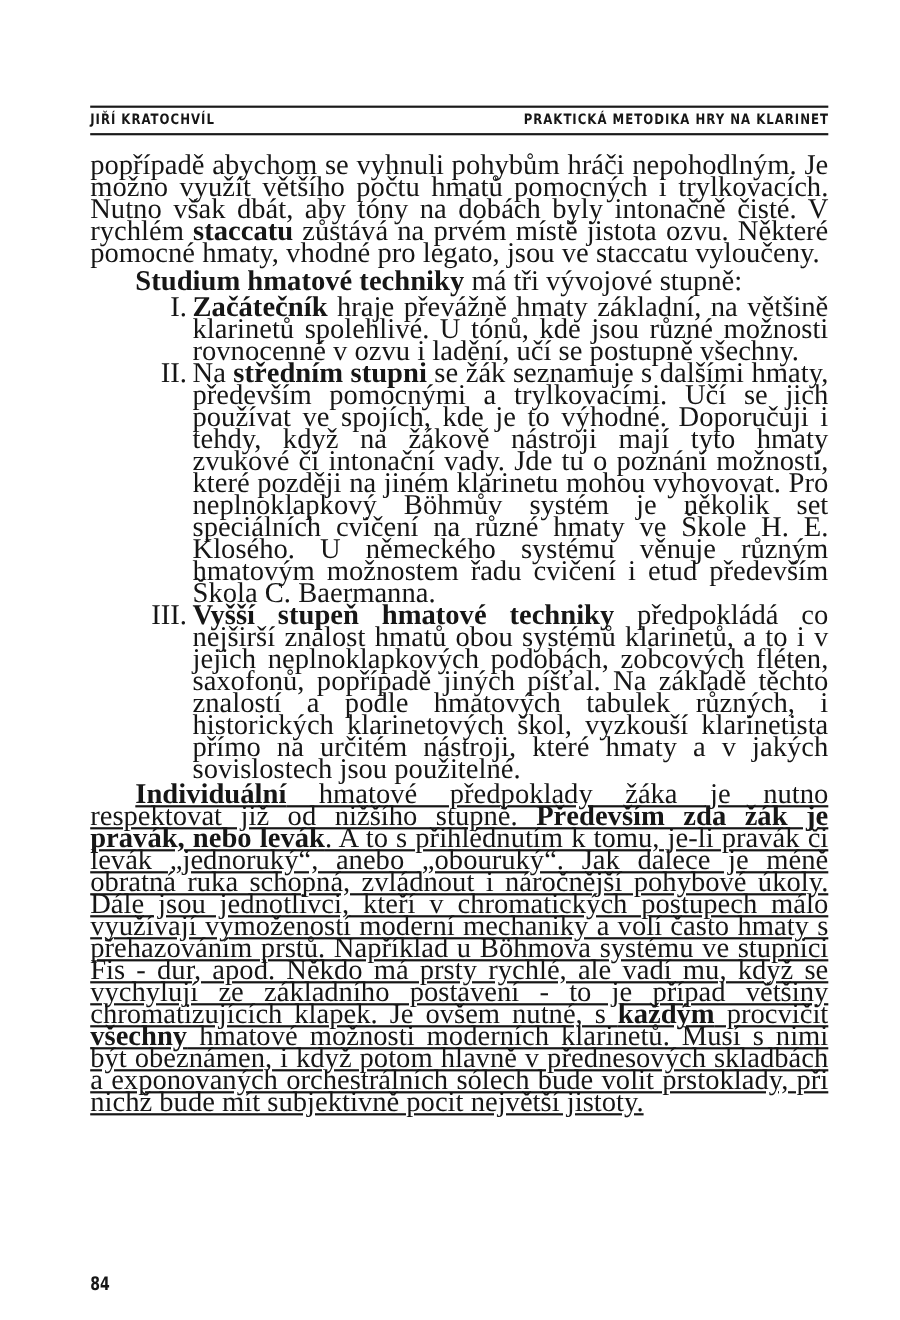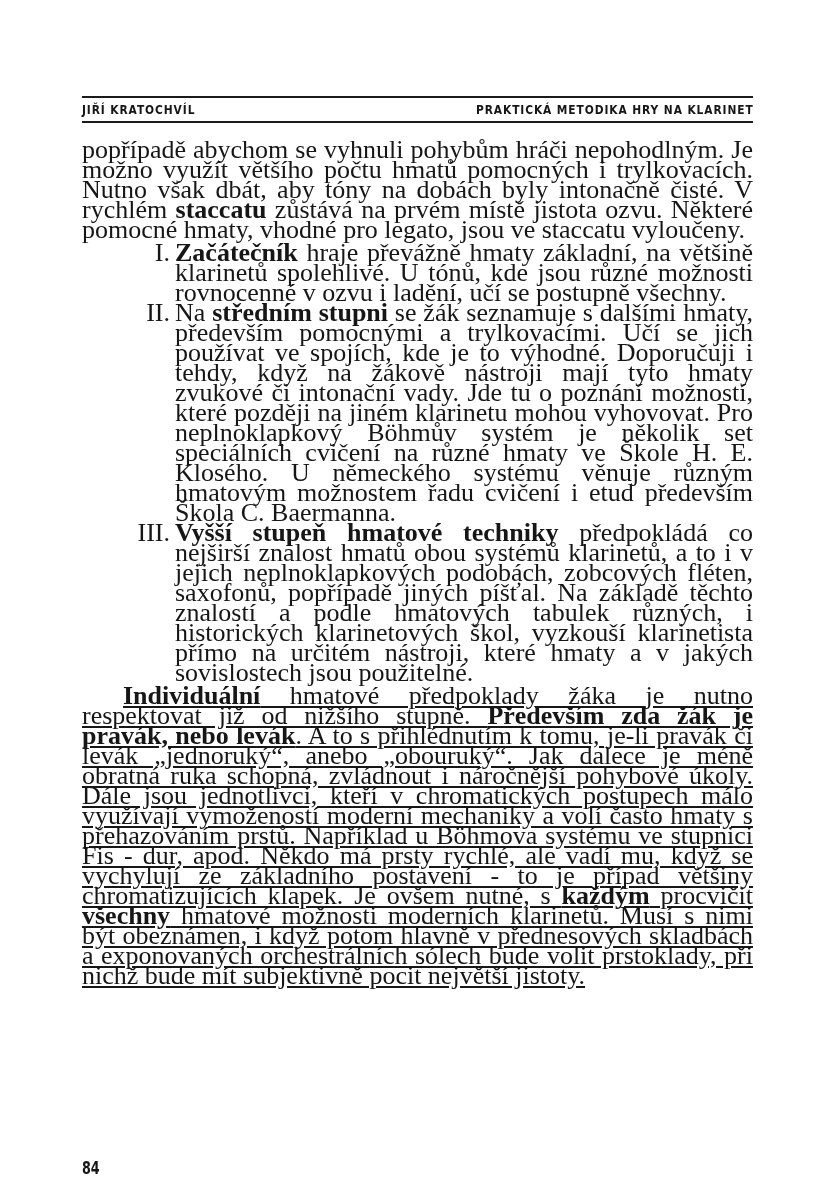--- a/index.html
+++ b/index.html
@@ -32,20 +32,21 @@
   <div class="rule-top"></div>
   <div class="running-head">
     <span class="author">JIŘÍ KRATOCHVÍL</span>
     <span class="booktitle">PRAKTICKÁ METODIKA HRY NA KLARINET</span>
   </div>
   <div class="rule-bottom"></div>
 
   <div class="body">
     <p><span>popřípadě abychom se vyhnuli pohybům hráči nepohodlným. Je možno využít většího počtu hmatů pomocných i trylkovacích. Nutno však dbát, aby tóny na dobách byly intonačně čisté. V rychlém </span><b>staccatu</b><span> zůstává na prvém místě jistota ozvu. Některé pomocné hmaty, vhodné pro legato, jsou ve staccatu vyloučeny.</span></p>
 
+    <p class="heading-para"><b>Studium hmatové techniky</b><span> má tři vývojové stupně:</span></p>
 
     <ol class="list">
       <li><span class="num">I.</span><b>Začátečník</b><span> hraje převážně hmaty základní, na většině klarinetů spolehlivé. U tónů, kde jsou různé možnosti rovnocenné v ozvu i ladění, učí se postupně všechny.</span></li>
       <li><span class="num">II.</span><span>Na </span><b>středním stupni</b><span> se žák seznamuje s dalšími hmaty, především pomocnými a trylkovacími. Učí se jich používat ve spojích, kde je to výhodné. Doporučuji i tehdy, když na žákově nástroji mají tyto hmaty zvukové či intonační vady. Jde tu o poznání možností, které později na jiném klarinetu mohou vyhovovat. Pro neplnoklapkový Böhmův systém je několik set speciálních cvičení na různé hmaty ve Škole H. E. Klosého. U německého systému věnuje různým hmatovým možnostem řadu cvičení i etud především Škola C. Baermanna.</span></li>
       <li><span class="num">III.</span><b>Vyšší stupeň hmatové techniky</b><span> předpokládá co nejširší znalost hmatů obou systémů klarinetů, a to i v jejich neplnoklapkových podobách, zobcových fléten, saxofonů, popřípadě jiných píšťal. Na základě těchto znalostí a podle hmatových tabulek různých, i historických klarinetových škol, vyzkouší klarinetista přímo na určitém nástroji, které hmaty a v jakých sovislostech jsou použitelné.</span></li>
     </ol>
 
     <p class="indent ind-para"><b>Individuální</b><span> hmatové předpoklady žáka je nutno respektovat již od nižšího stupně. </span><b>Především zda žák je pravák, nebo levák</b><span>. A to s přihlédnutím k tomu, je-li pravák či levák „jednoruký“, anebo „obouruký“. Jak dalece je méně obratná ruka schopná, zvládnout i náročnější pohybové úkoly. Dále jsou jednotlivci, kteří v chromatických postupech málo využívají vymožeností moderní mechaniky a volí často hmaty s přehazováním prstů. Například u Böhmova systému ve stupnici Fis - dur, apod. Někdo má prsty rychlé, ale vadí mu, když se vychylují ze základního postavení - to je případ většiny chromatizujících klapek. Je ovšem nutné, s </span><b>každým</b><span> procvičit </span><b>všechny</b><span> hmatové možnosti moderních klarinetů. Musí s nimi být obeznámen, i když potom hlavně v přednesových skladbách a exponovaných orchestrálních sólech bude volit prstoklady, při nichž bude mít subjektivně pocit největší jistoty.</span></p>
   </div>
 </div>

